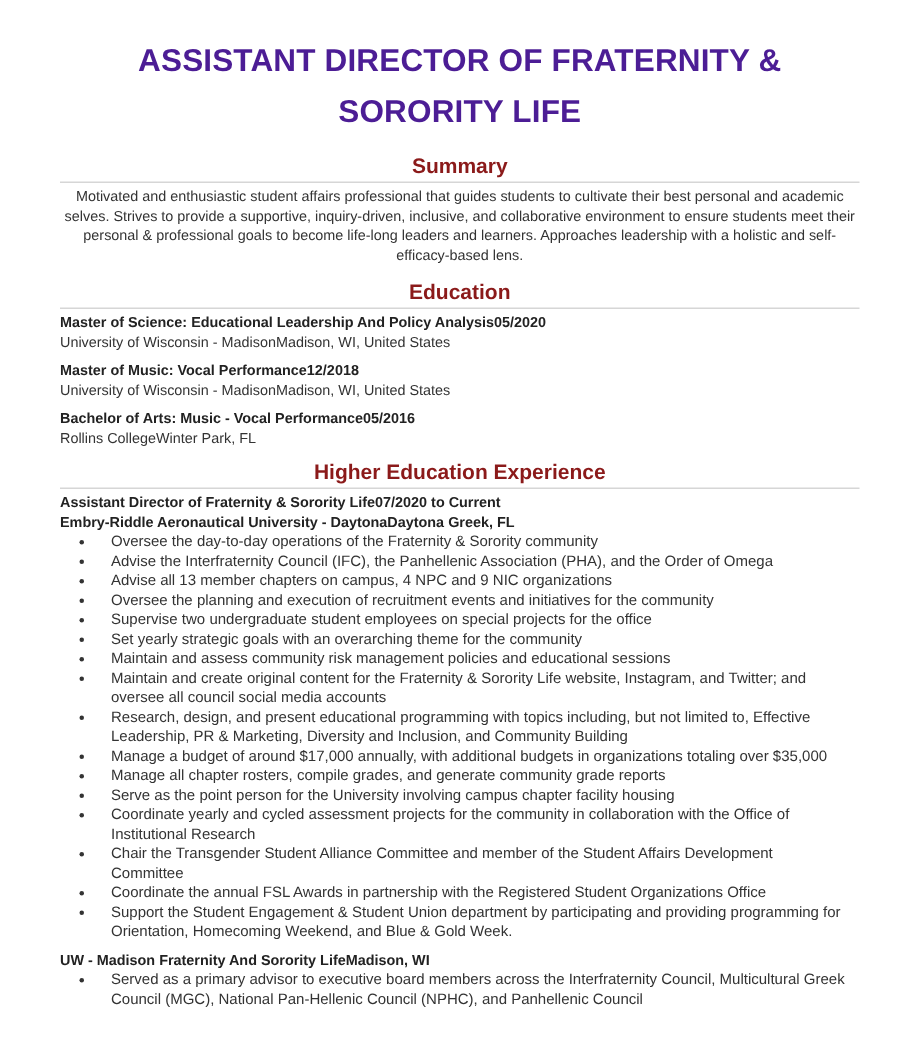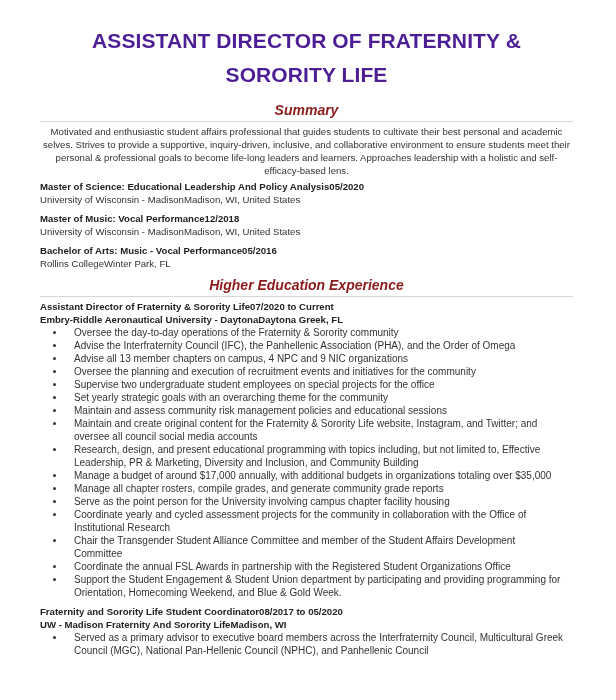--- a/index.html
+++ b/index.html
@@ -31,21 +31,20 @@
       letter-spacing: 0.1px;
     }
     .section-heading {
       text-align: center;
       color: #8b1a1a;
       font-size: 14px;
       line-height: 18px;
       margin: 0;
       padding-bottom: 2px;
       border-bottom: 1px solid #d6d6d6;
-      font-style: italic;
     }
     .summary-heading { margin-top: 9px; }
     .summary-text {
       font-size: 9.6px;
       line-height: 13px;
       margin: 3px 0 0 0;
       color: #333333;
       text-align: center;
     }
     .edu-heading { margin-top: 8px; }
@@ -94,20 +93,21 @@
     <span>ASSISTANT DIRECTOR OF FRATERNITY &amp;</span><br>
     <span>SORORITY LIFE</span>
   </h1>
 
   <section>
     <h2 class="section-heading summary-heading">Summary</h2>
     <p class="summary-text">Motivated and enthusiastic student affairs professional that guides students to cultivate their best personal and academic selves. Strives to provide a supportive, inquiry-driven, inclusive, and collaborative environment to ensure students meet their personal &amp; professional goals to become life-long leaders and learners. Approaches leadership with a holistic and self-efficacy-based lens.</p>
   </section>
 
   <section>
+    <h2 class="section-heading edu-heading">Education</h2>
     <div class="edu-list">
       <div class="edu-item">
         <div class="row">
           <span class="bold">Master of Science: Educational Leadership And Policy Analysis</span>
           <span class="bold">05/2020</span>
         </div>
         <div class="row sub">
           <span>University of Wisconsin - Madison</span>
           <span>Madison, WI, United States</span>
         </div>
@@ -162,24 +162,20 @@
         <li>Serve as the point person for the University involving campus chapter facility housing</li>
         <li>Coordinate yearly and cycled assessment projects for the community in collaboration with the Office of Institutional Research</li>
         <li>Chair the Transgender Student Alliance Committee and member of the Student Affairs Development Committee</li>
         <li>Coordinate the annual FSL Awards in partnership with the Registered Student Organizations Office</li>
         <li>Support the Student Engagement &amp; Student Union department by participating and providing programming for Orientation, Homecoming Weekend, and Blue &amp; Gold Week.</li>
       </ul>
     </div>
 
     <div class="exp-item second">
       <div class="row">
-        <span class="bold">Fraternity and Sorority Life Student Coordinator</span>
-        <span class="bold">08/2017 to 05/2020</span>
-      </div>
-      <div class="row">
         <span class="bold">UW - Madison Fraternity And Sorority Life</span>
         <span class="bold">Madison, WI</span>
       </div>
       <ul class="bullets">
         <li>Served as a primary advisor to executive board members across the Interfraternity Council, Multicultural Greek Council (MGC), National Pan-Hellenic Council (NPHC), and Panhellenic Council</li>
       </ul>
     </div>
   </section>
 
 </div>

